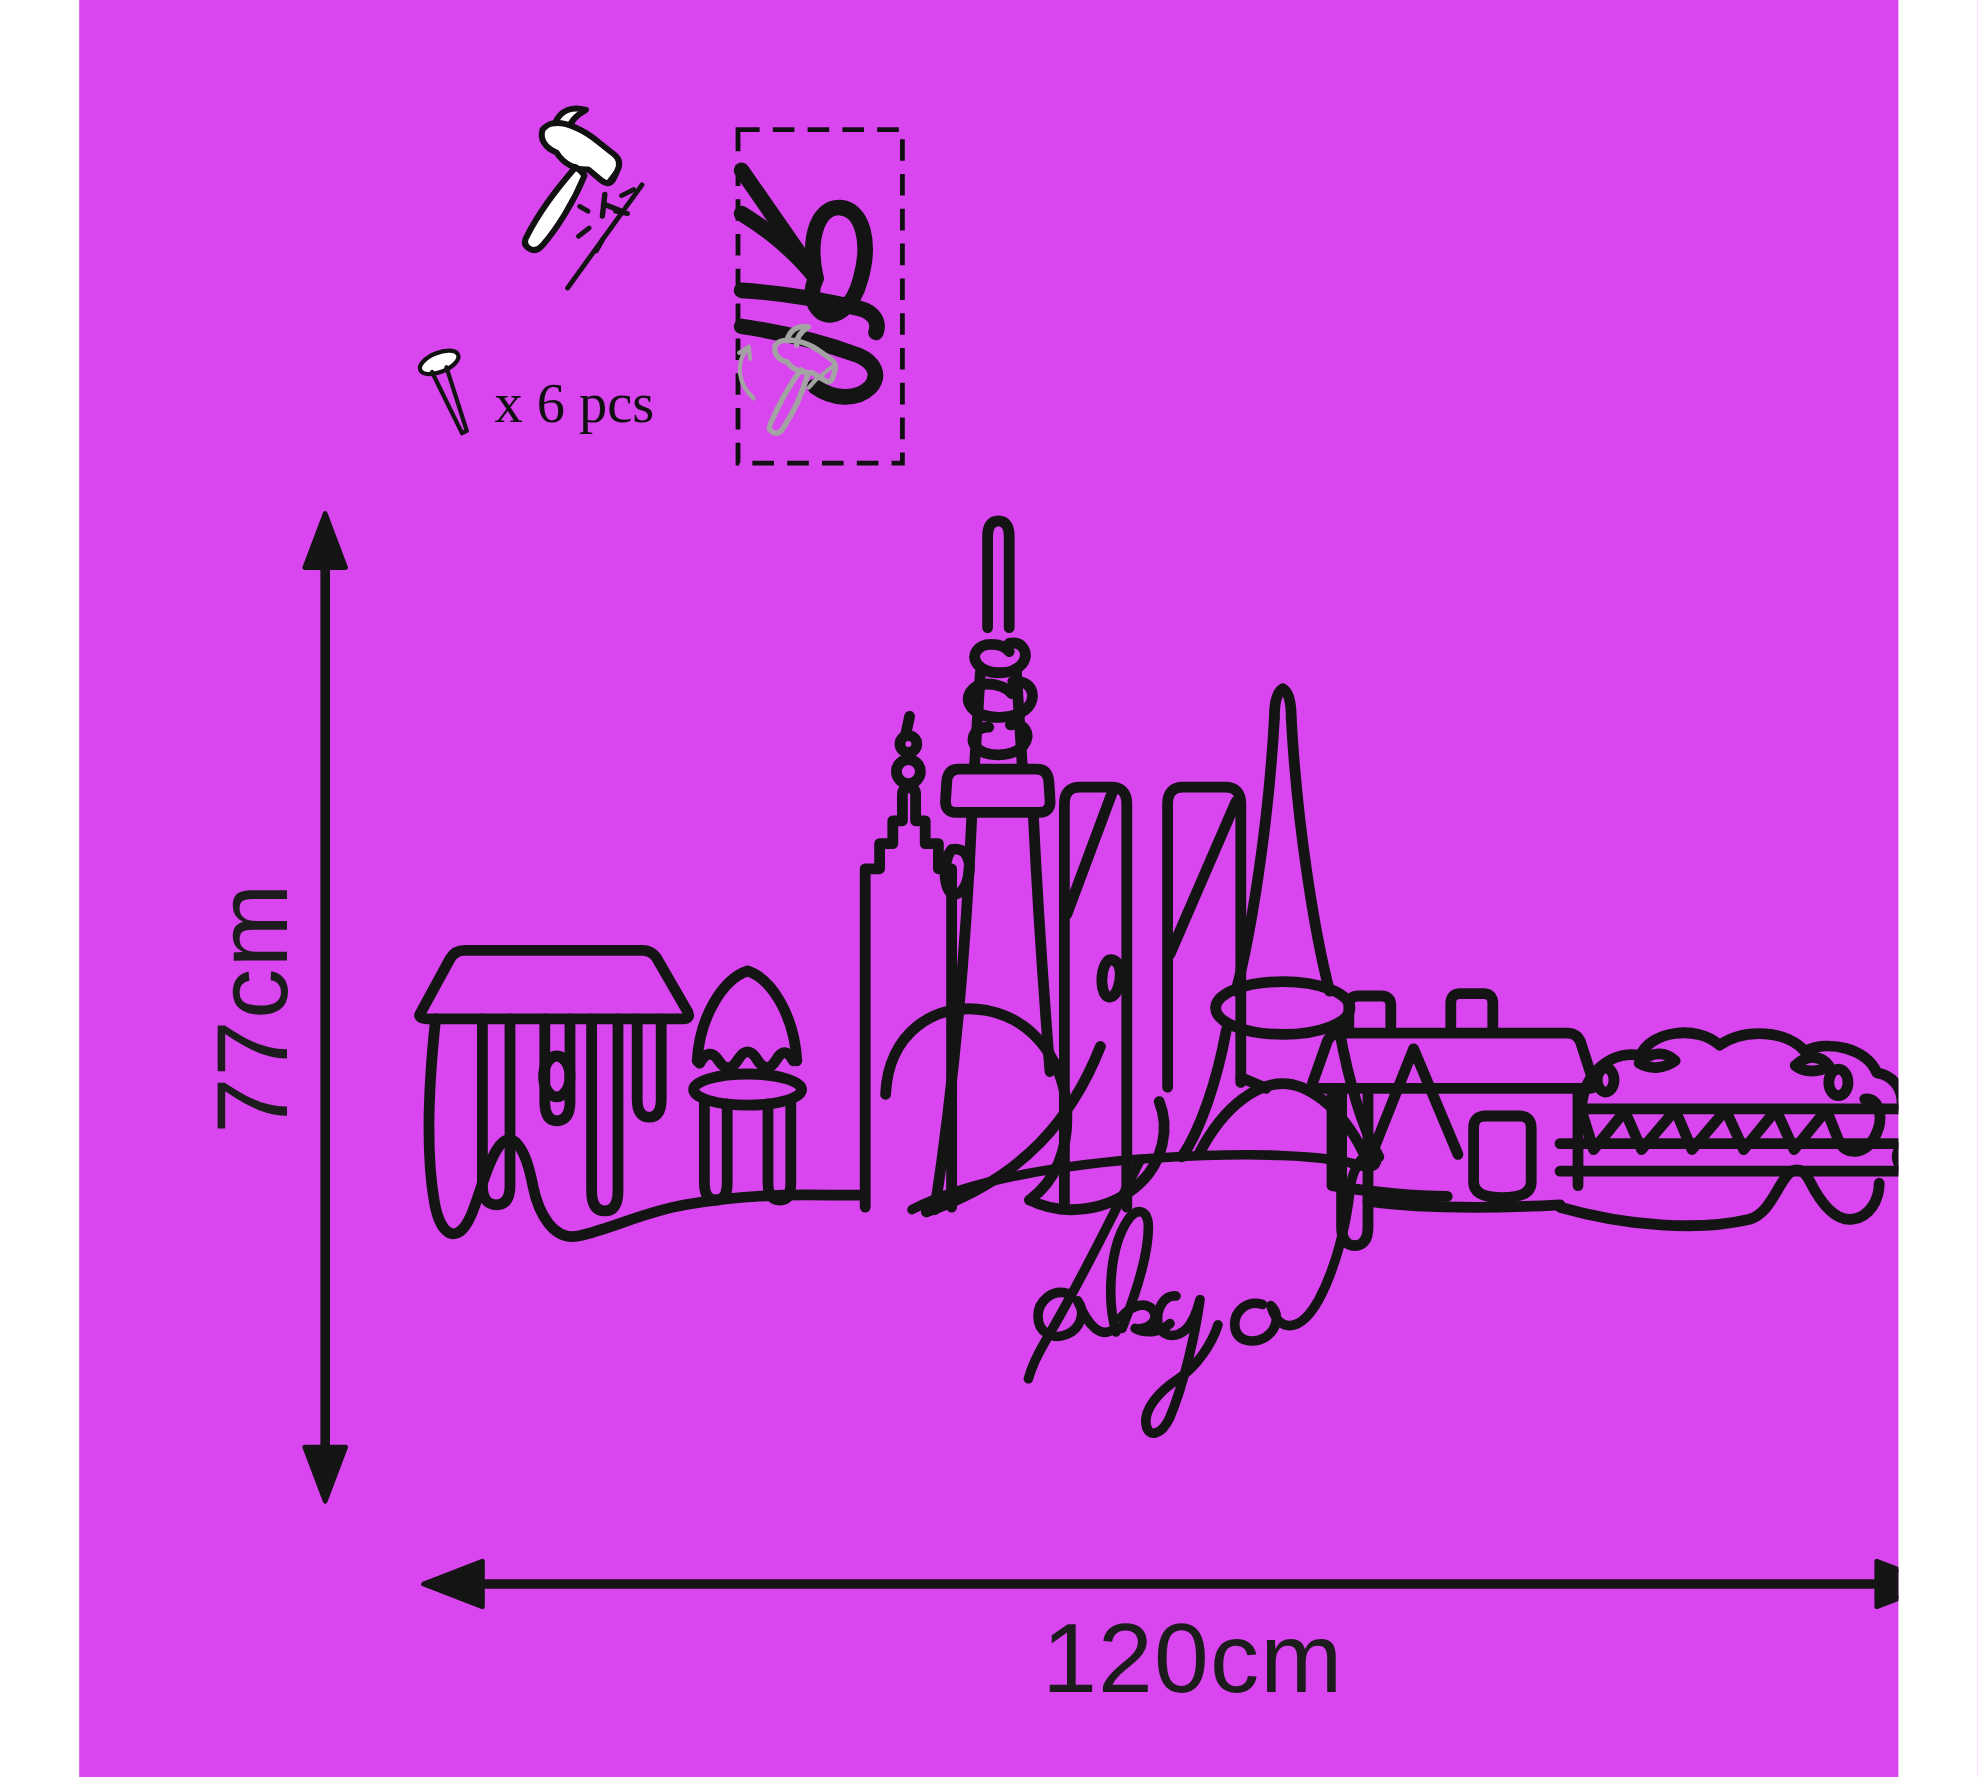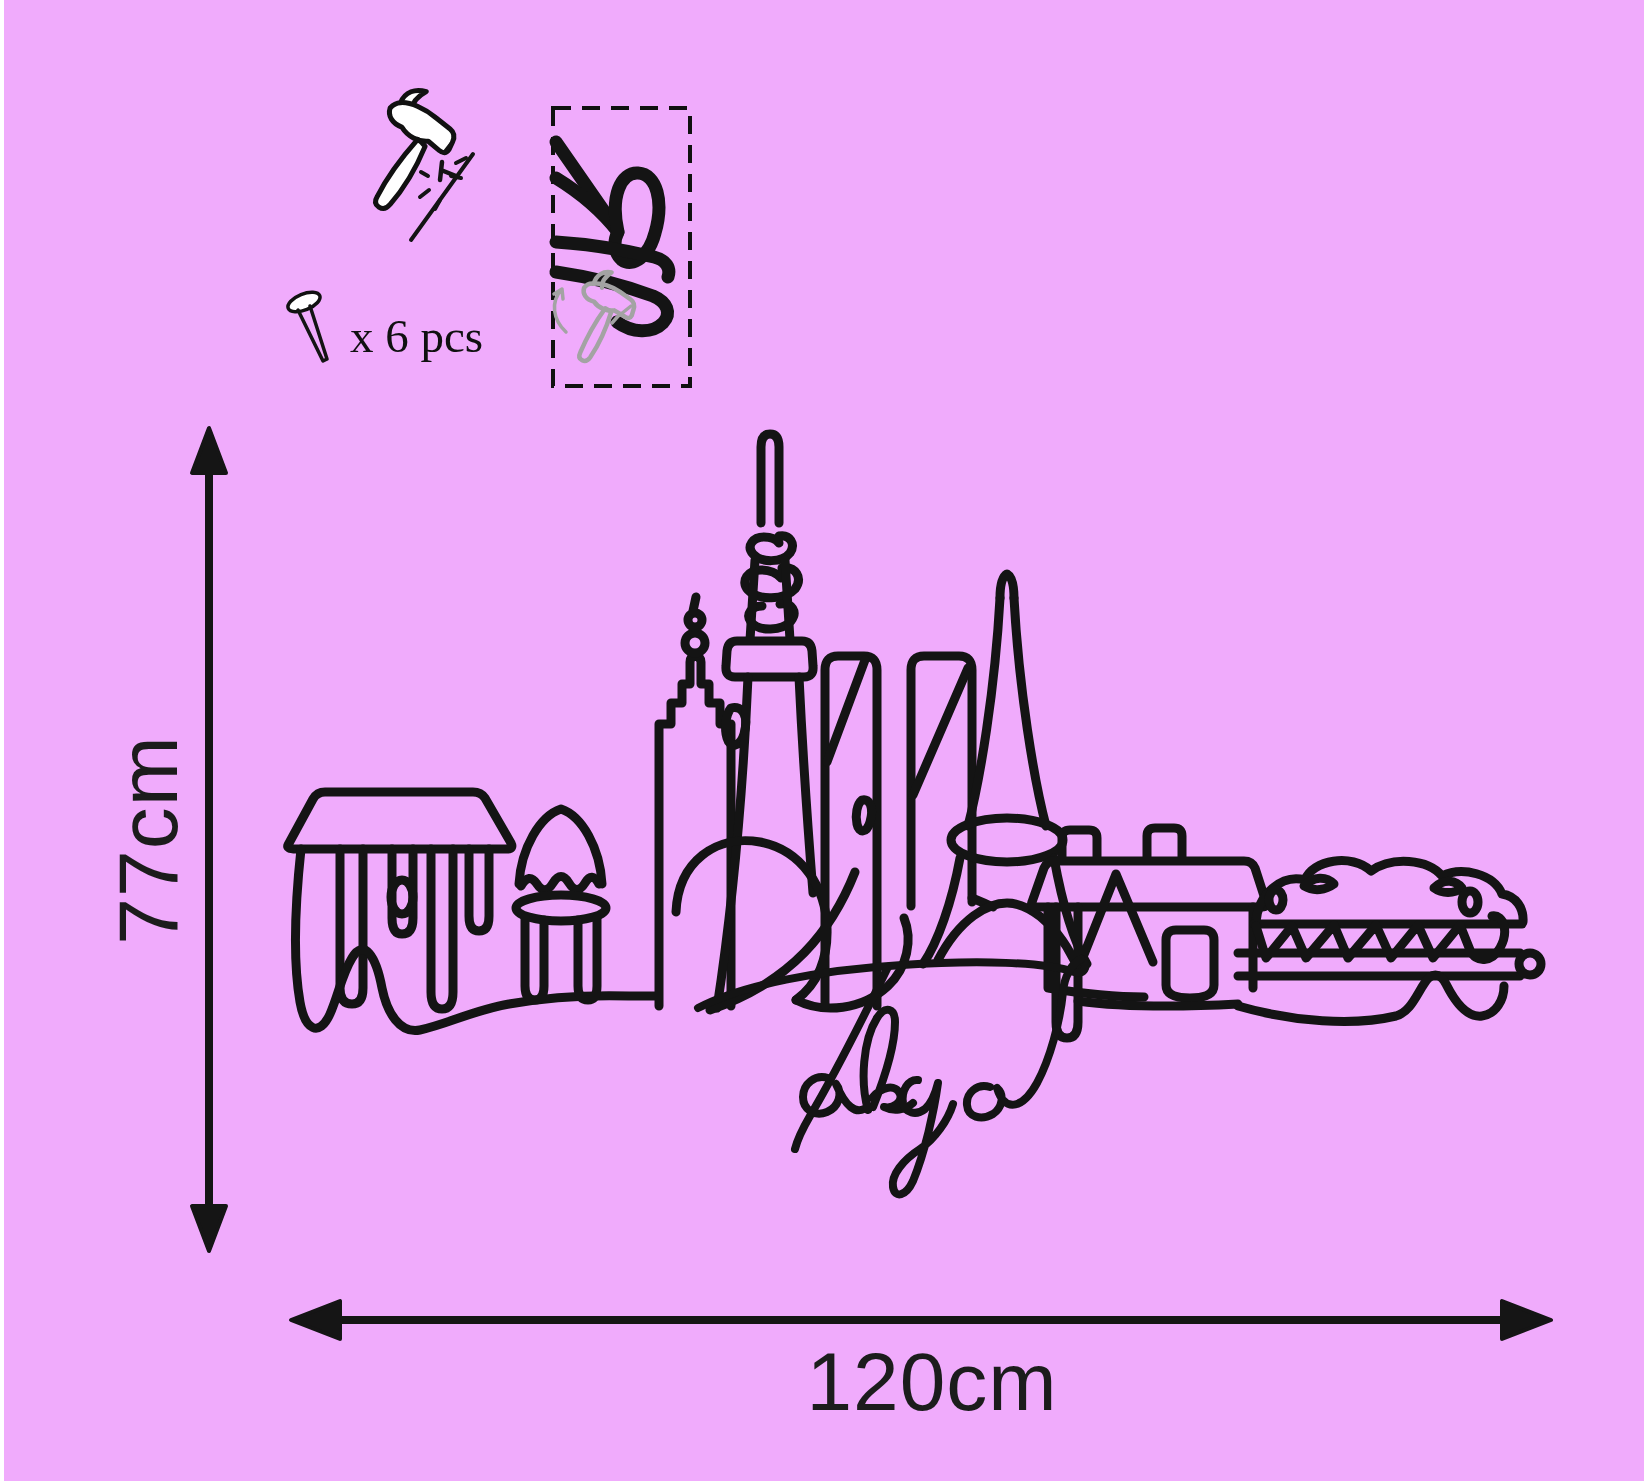--- a/index.html
+++ b/index.html
@@ -1,16 +1,16 @@
 <!DOCTYPE html>
 <html><head>
 <meta charset="utf-8">
 <style>
   html,body{margin:0;padding:0;background:#ffffff;}
-  .stage{position:relative;width:1640px;height:1481px;background:#f0abfc;overflow:hidden;margin:0 auto;
+  .stage{position:relative;width:1516px;height:1481px;background:#d946ef;overflow:hidden;margin:0 auto;
          font-family:"Liberation Sans",sans-serif;}
   svg{position:absolute;inset:0;display:block;}
   .dim-label{font-family:"Liberation Sans",sans-serif;font-weight:400;fill:#1c1c1c;letter-spacing:1px;}
   .pcs-label{font-family:"Liberation Serif",serif;fill:#101010;}
   .art{stroke:#141414;fill:none;stroke-linecap:round;stroke-linejoin:round;}
   .thick{stroke:#141414;fill:none;stroke-linecap:round;stroke-linejoin:round;}
   .icon{stroke:#111111;fill:#ffffff;stroke-linecap:round;stroke-linejoin:round;}
   .gray{stroke:#a3a3a3;fill:none;stroke-linecap:round;stroke-linejoin:round;}
 </style>
 </head>

